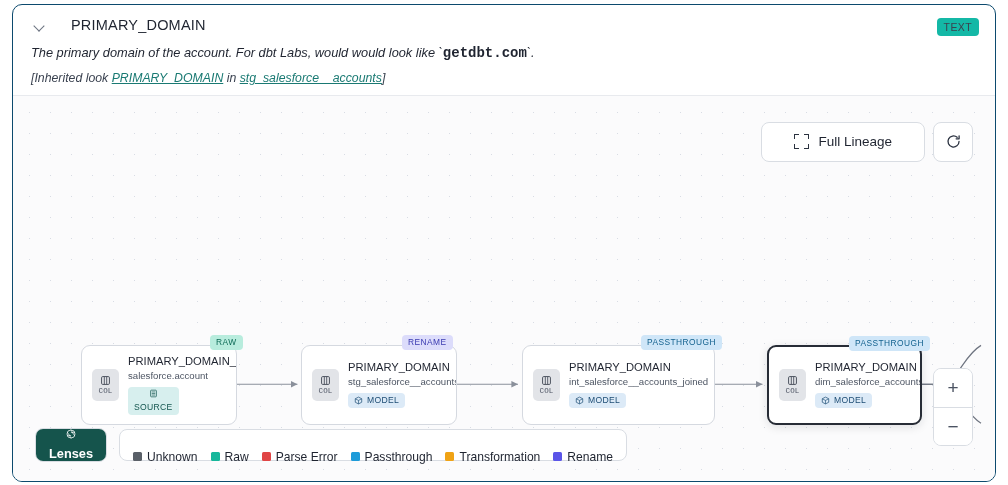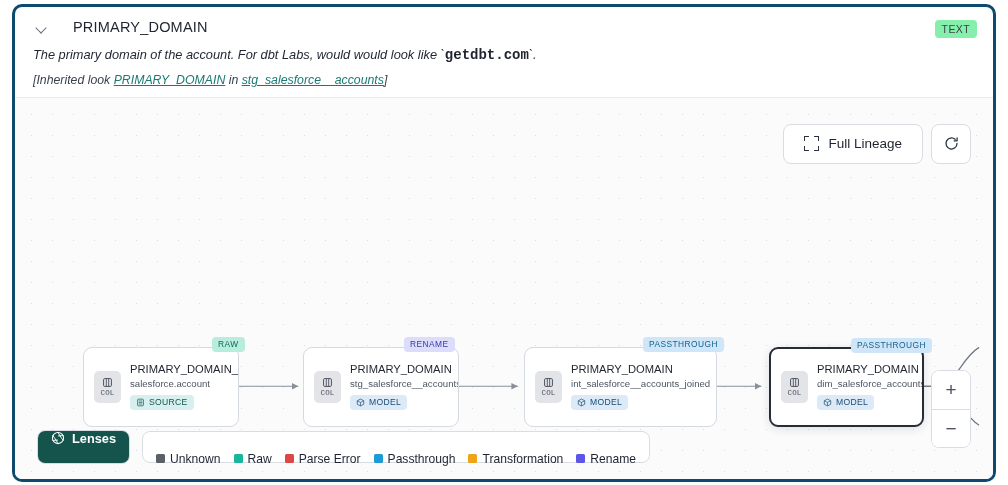--- a/index.html
+++ b/index.html
@@ -9,21 +9,21 @@
     background: #ffffff;
     font-family: "Liberation Sans", sans-serif;
     -webkit-font-smoothing: antialiased;
   }
 
   
   #app {
     position: absolute; left: 12px; top: 4px;
     width: 984px; height: 478px;
     background: #ffffff;
-    border: 3px solid #0c4a6e;
+    border: 1px solid #0c4a6e;
     border-radius: 10px;
     overflow: hidden;
   }
 
   
   .header { position: relative; padding: 12px 18px 10px 18px; }
   .hdr-row1 { display: flex; align-items: center; gap: 10px; }
   .chev {
     width: 14px; height: 14px; flex: 0 0 14px;
     position: relative; margin-left: 2px; margin-top: 2px;
@@ -34,21 +34,21 @@
     border-right: 1.4px solid #6b7380;
     border-bottom: 1.4px solid #6b7380;
     transform: rotate(45deg);
   }
   .col-title {
     font-size: 14.5px; color: #1f2430; letter-spacing: .2px;
     margin-left: 14px;
   }
   .text-badge {
     position: absolute; right: 16px; top: 13px;
-    background: #86efac; color: #3b424e;
+    background: #14b8a6; color: #3b424e;
     font-size: 10.5px; letter-spacing: .4px;
     padding: 3px 7px; border-radius: 4px;
   }
   .desc {
     margin-top: 11px;
     font-size: 12.8px; font-style: italic; color: #1f2430;
     line-height: 1.35;
   }
   .desc code {
     font-family: Liberation Mono, monospace;
@@ -74,21 +74,21 @@
     overflow: hidden;
   }
 
   
   .top-controls {
     position: absolute; right: 22px; top: 26px;
     display: flex; gap: 8px; z-index: 5;
   }
   .btn-light {
     display: flex; align-items: center; gap: 9px;
-    height: 40px; padding: 0 20px;
+    height: 40px; padding: 0 32px;
     background: #ffffff; border: 1px solid #d9dde3;
     border-radius: 8px; font-size: 13.5px; color: #1f2430;
     cursor: pointer;
   }
   .btn-square {
     width: 40px; height: 40px; padding: 0; justify-content: center;
   }
   .icon-expand { width: 15px; height: 15px; position: relative; display:block; }
   .icon-expand i {
     position: absolute; width: 5px; height: 5px; display:block;
@@ -137,21 +137,21 @@
   .col-glyph { width: 11px; height: 11px; display: block; }
   .col-label { font-size: 7.5px; color: #4a5160; letter-spacing: .2px; }
   .node-body { padding-left: 9px; overflow: hidden; }
   .node-title { font-size: 11.2px; color: #1f2430; white-space: nowrap; }
   .node-sub { font-size: 9.6px; color: #4d5563; margin-top: 3px; white-space: nowrap; }
   .node-tag {
     display: inline-flex; align-items: center; gap: 4px;
     margin-top: 6px; padding: 2.5px 6px;
     border-radius: 4px; font-size: 8.6px; letter-spacing: .3px;
   }
-  .tag-source { background: #d7efee; color: #14564f; }
+  .tag-source { background: #d7efee; color: #14564f; flex-direction: column; }
   .tag-model  { background: #dceaf7; color: #1c4c74; }
   .tag-glyph { width: 9px; height: 9px; display: block; }
 
   .node-badge {
     position: absolute; top: -11px;
     padding: 2.5px 6px; border-radius: 4px;
     font-size: 8.4px; letter-spacing: .45px; white-space: nowrap;
   }
   .badge-raw         { background: #b8ecdd; color: #0e6b57; }
   .badge-rename      { background: #dcdcfb; color: #3a3ab0; }
@@ -160,23 +160,23 @@
   
   .bottom-bar {
     position: absolute; left: 22px; bottom: 26px;
     display: flex; align-items: center; gap: 12px; z-index: 5;
   }
   .seg {
     display: flex; background: #fff;
     border: 1px solid #d9dde3; border-radius: 8px; overflow: hidden;
   }
   .seg-item {
-    display: flex; align-items: flex-start; gap: 7px;
+    display: flex; align-items: center; gap: 7px;
     height: 32px; padding: 0 13px;
-    font-size: 12.8px; color: #1f2430; cursor: pointer; background: #fff;
+    font-size: 12.8px; color: #1f2430; cursor: pointer; background: #fff; flex-direction: column;
   }
   .seg-item.active { background: #15544c; color: #ffffff; font-weight: bold; }
   .seg-item + .seg-item { border-left: 1px solid #d9dde3; }
   .mini-chev { width: 9px; height: 9px; position: relative; margin-left: 2px; }
   .mini-chev::before {
     content: ""; position: absolute; left: 0; top: 1px;
     width: 6px; height: 6px;
     border-right: 1.4px solid #5a6270; border-bottom: 1.4px solid #5a6270;
     transform: rotate(45deg);
   }

